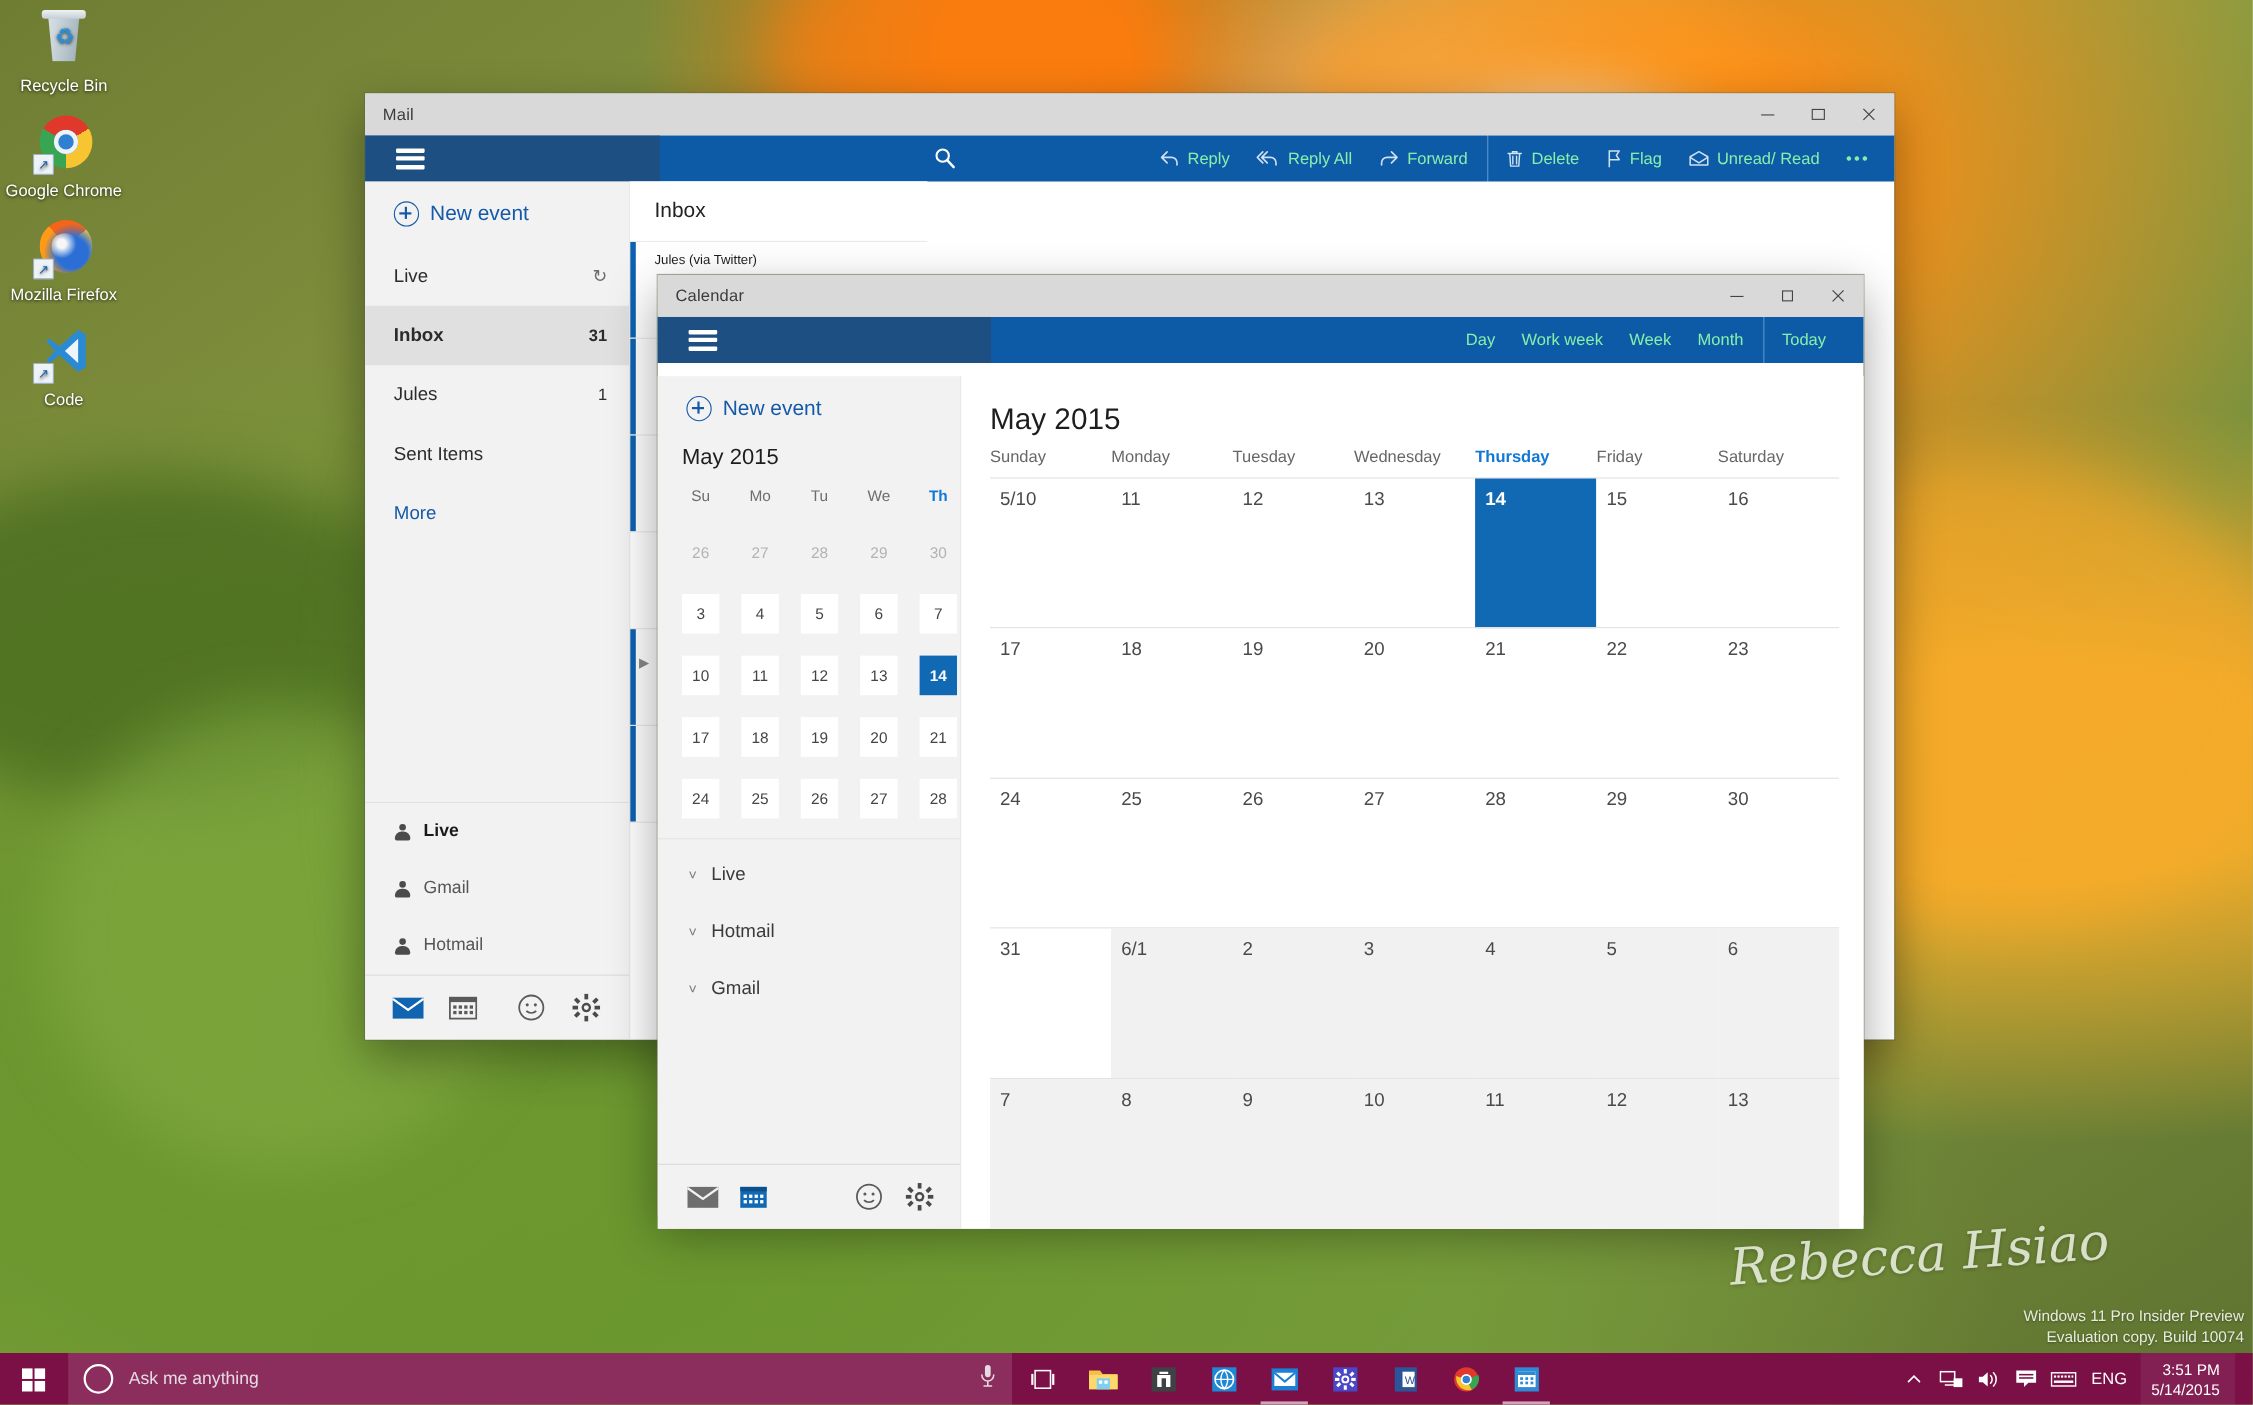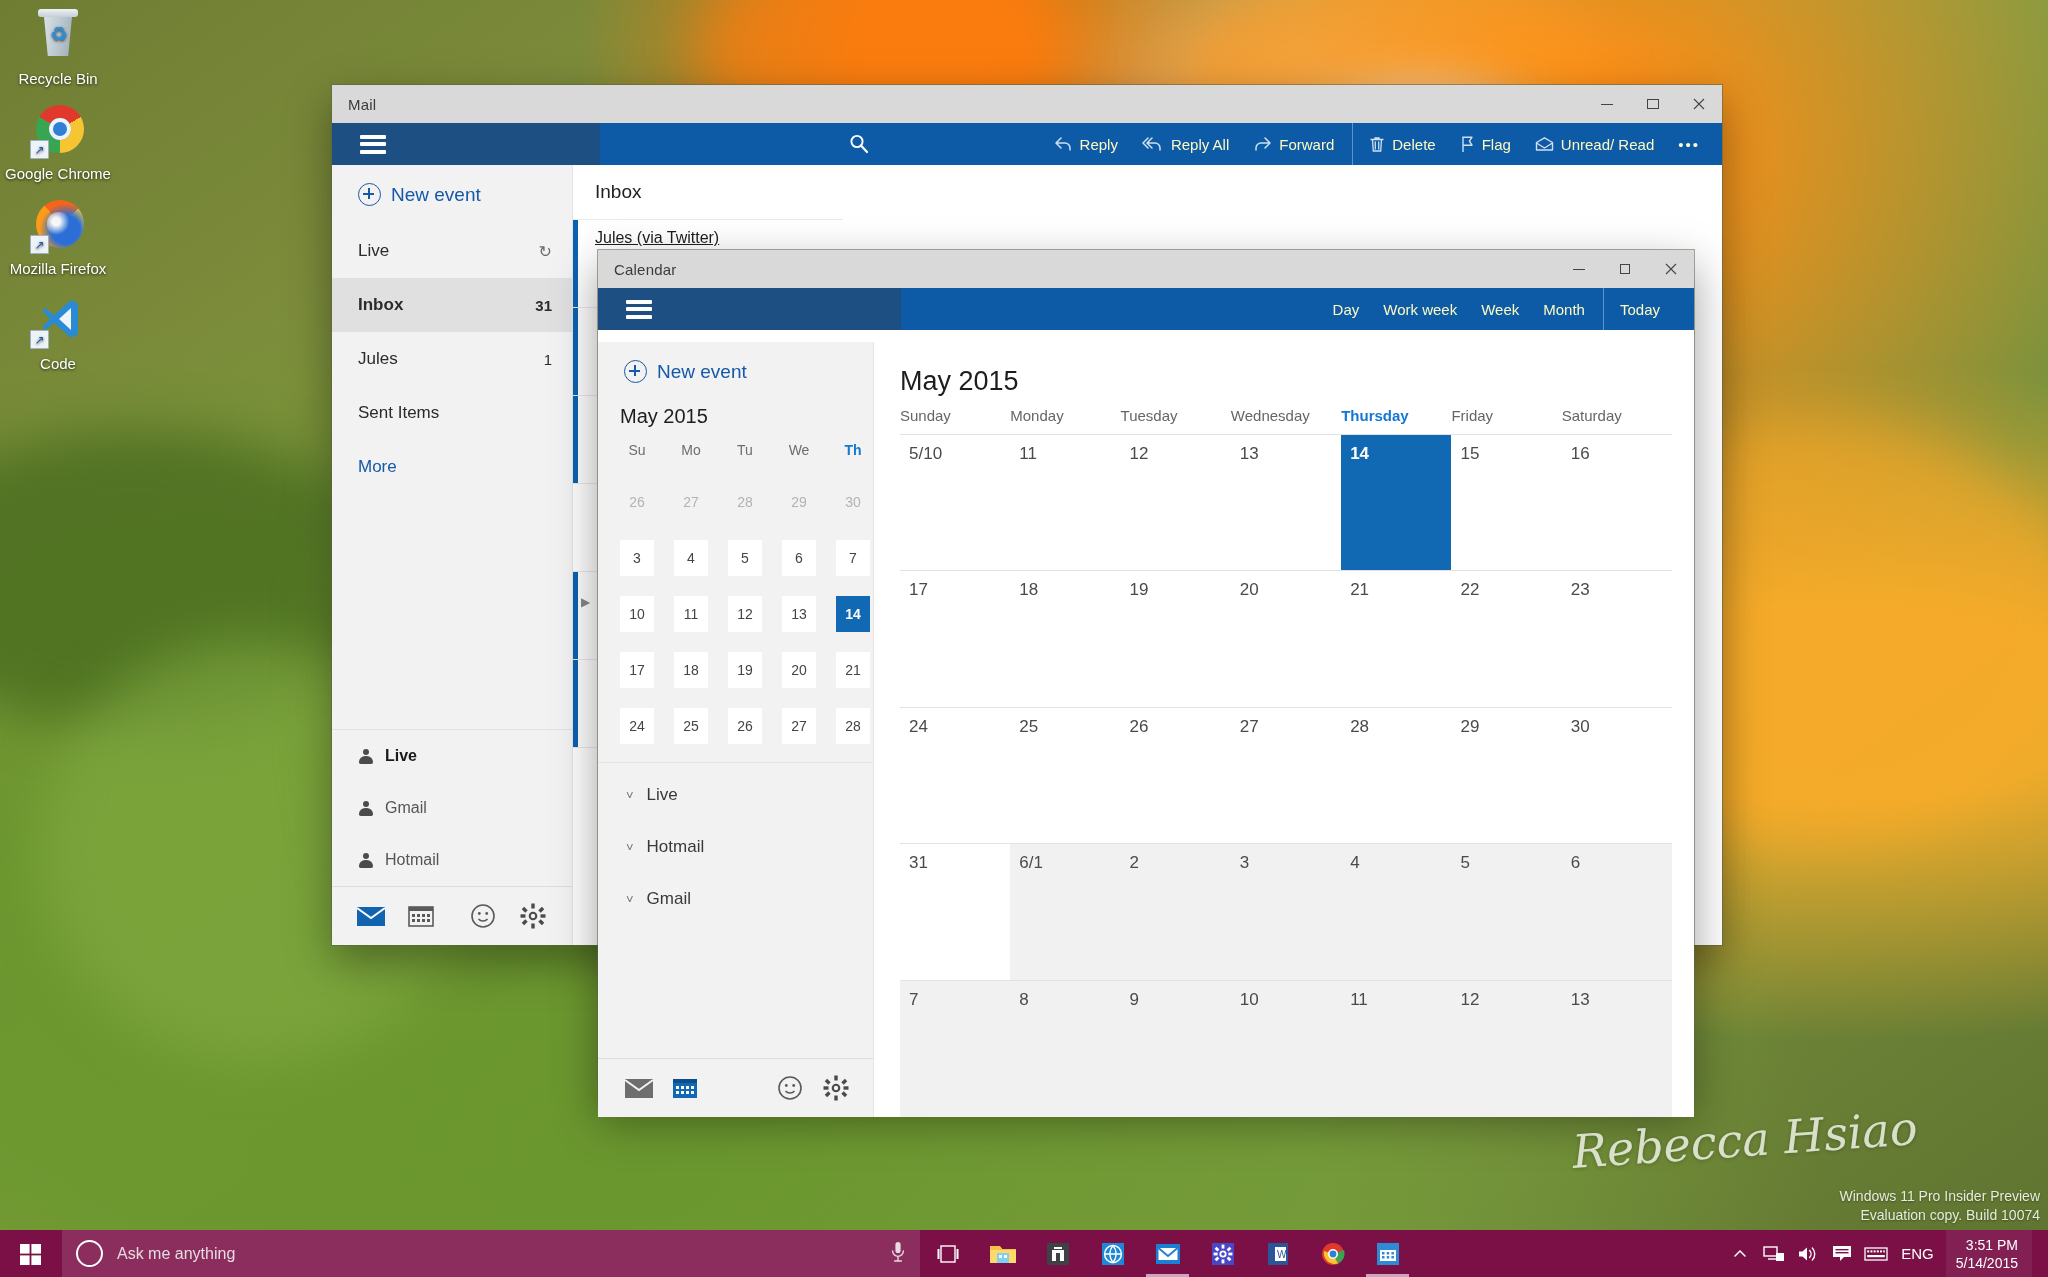--- a/index.html
+++ b/index.html
@@ -80,21 +80,21 @@
           color:#444; font-size:15px; }
   .wbtn svg { display:block; }
 
   
   .appbar { height:42px; background:#0d5ba6; display:flex; align-items:stretch; }
   .hamb-cell { width:240px; background:#1d4f82; display:flex; align-items:center; padding-left:28px; }
   .hamb { width:26px; height:19px; display:flex; flex-direction:column; justify-content:space-between; }
   .hamb i { display:block; height:4px; background:#fff; border-radius:1px; }
   .searchcell { flex:1; display:flex; align-items:center; justify-content:flex-end; padding-right:24px; }
   .cmdbar { flex:1; display:flex; align-items:center; justify-content:flex-end; gap:0; padding-right:10px; }
-  .cmd { display:flex; align-items:center; gap:7px; color:#fef9c3; font-size:15px; padding:16px 12px; height:28px; white-space:nowrap; }
+  .cmd { display:flex; align-items:center; gap:7px; color:#86efac; font-size:15px; padding:16px 12px; height:28px; white-space:nowrap; }
   .cmd.sep { border-left:1px solid rgba(255,255,255,0.35); margin-left:6px; padding-left:16px; }
   .cmd svg { display:block; }
 
   
   #mailwin { left:332px; top:85px; width:1390px; height:860px; }
   .mail-body { display:flex; height:calc(100% - 38px - 42px); }
   .mail-side { width:240px; background:#f2f2f2; display:flex; flex-direction:column; position:relative; }
   .newmail { display:flex; align-items:center; gap:10px; color:#1559a8; font-size:19px; padding:18px 0 18px 26px; }
   .circ-plus { width:21px; height:21px; border:1.7px solid #1559a8; border-radius:50%; position:relative; }
   .circ-plus::before, .circ-plus::after { content:""; position:absolute; background:#1559a8; }
@@ -112,21 +112,21 @@
   .refresh { margin-left:auto; color:#6b6b6b; font-size:16px; }
   .side-spacer { flex:1; }
   .side-accounts { border-top:1px solid #e2e2e2; }
   .sidebottom { height:58px; border-top:1px solid #dcdcdc; display:flex; align-items:center; gap:0; padding:0 14px; }
   .sb-btn { width:54px; height:46px; display:flex; align-items:center; justify-content:center; }
 
   .mail-list { width:270px; background:#fff; border-left:1px solid #e3e3e3; position:relative; }
   .list-head { height:54px; display:flex; align-items:center; padding-left:22px; font-size:19px; color:#222; background:#fff; }
   .msg { height:78px; border-top:1px solid #eaeaea; position:relative; padding:9px 10px 0 22px; }
   .msg.unread::before { content:""; position:absolute; left:0; top:0; bottom:0; width:5px; background:#0c62b0; }
-  .msg .from { font-size:16px; color:#1d1d1d;text-decoration:underline; }
+  .msg .from { font-size:12px; color:#1d1d1d; }
   .expander { position:absolute; left:8px; top:430px; width:14px; height:18px; color:#888; font-size:12px; }
 
   .mail-read { flex:1; background:transparent; }
 
   
   #calwin { left:598px; top:250px; width:1096px; height:855px; }
   .cal-body { display:flex; height:calc(100% - 38px - 42px); background:#fff;margin-top:12px; }
   .cal-side { width:275px; background:#f2f2f2; display:flex; flex-direction:column; border-right:1px solid #e6e6e6; }
   .newevent { display:flex; align-items:center; gap:10px; color:#1559a8; font-size:19px; padding:18px 0 16px 26px; }
 

